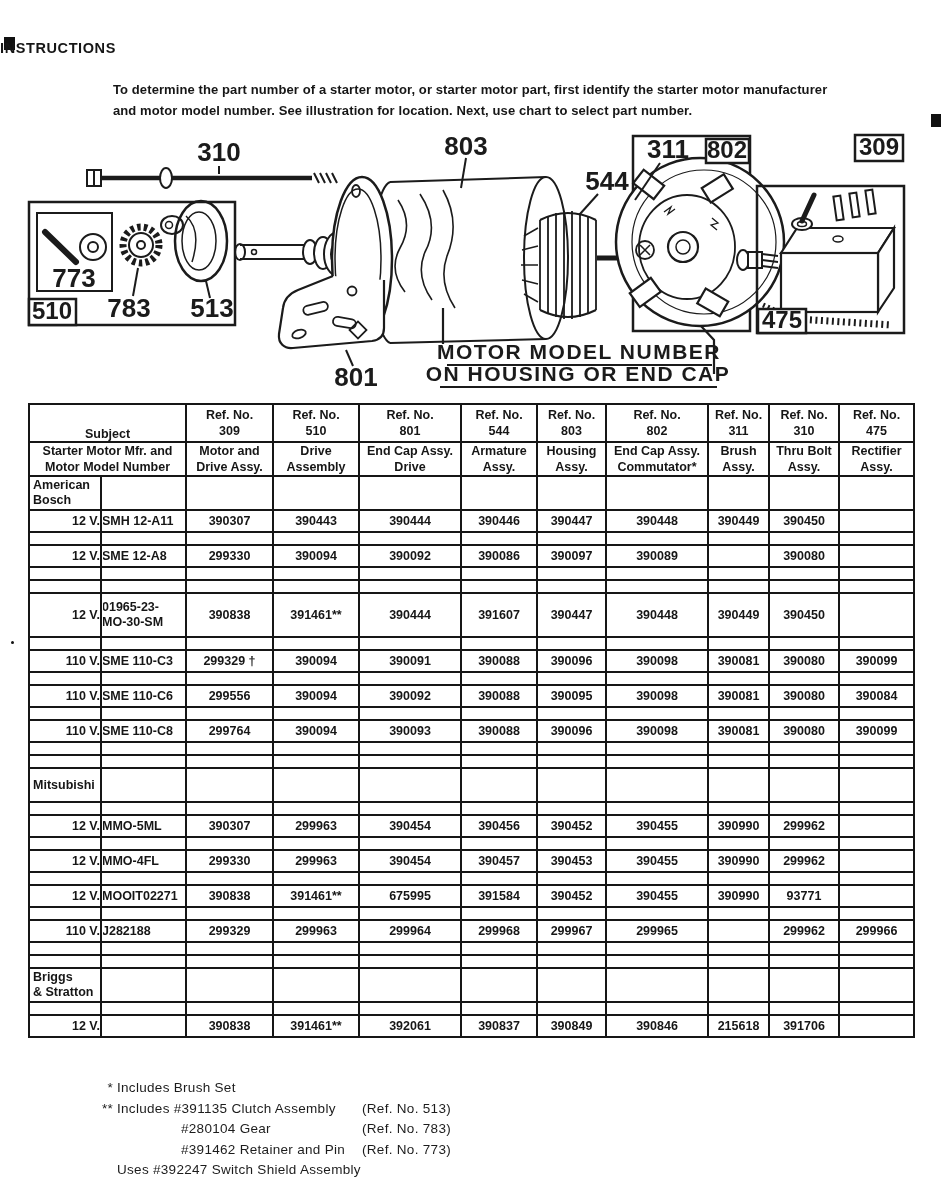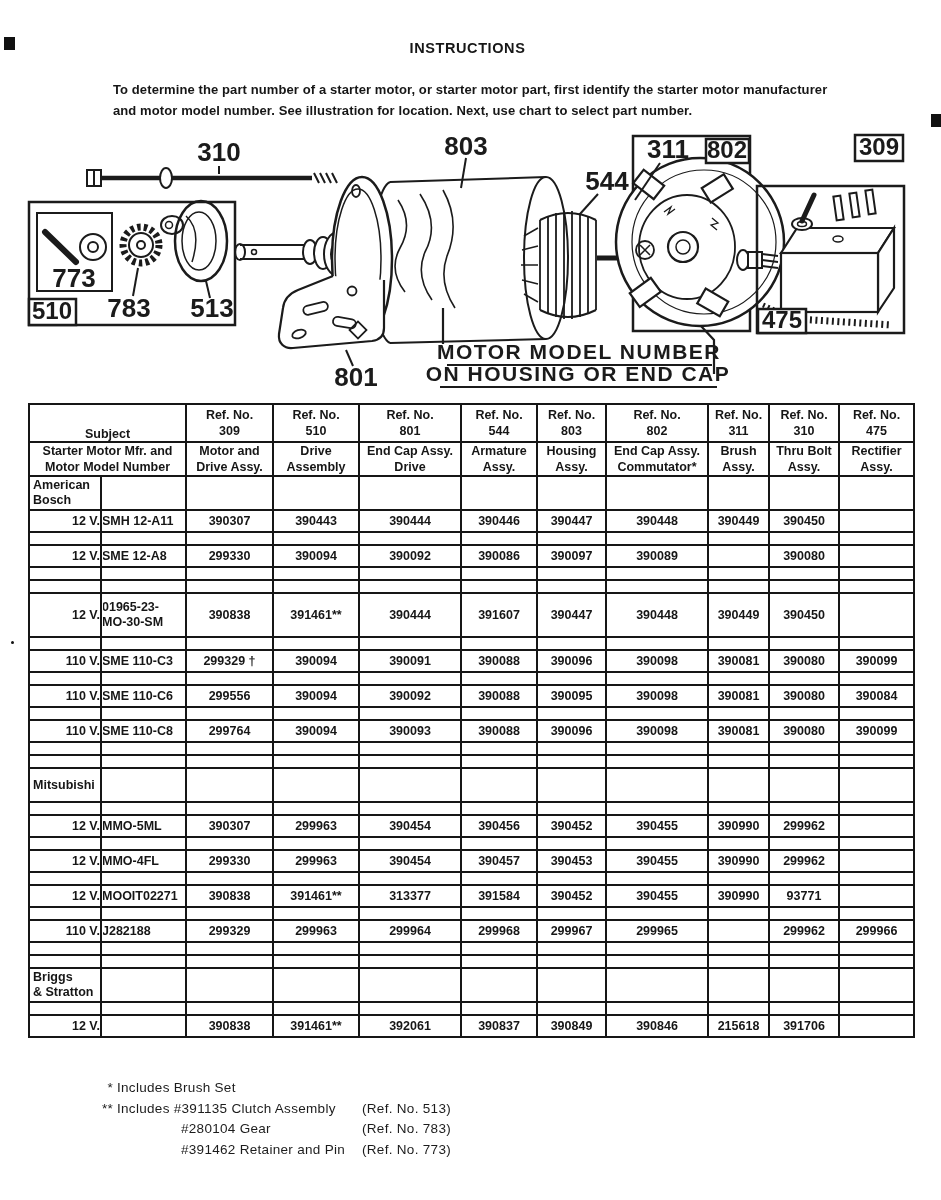--- a/index.html
+++ b/index.html
@@ -1,18 +1,18 @@
 <!DOCTYPE html>
 <html><head>
 <meta charset="utf-8">
 <style>
   html,body{margin:0;padding:0;}
   body{width:941px;height:1200px;background:#ffffff;position:relative;overflow:hidden;
        font-family:"Liberation Sans",sans-serif;color:#161616;}
-  .page-title{position:absolute;top:40px;left:0;width:935px;text-align:center;
+  .page-title{position:absolute;top:40px;left:0;width:935px;
        font-size:14.5px;font-weight:700;letter-spacing:.6px;}
   .intro{position:absolute;left:113px;top:79px;font-size:13px;font-weight:700;
        line-height:21px;letter-spacing:.1px;}
   .artifact{position:absolute;background:#111;}
   #art1{left:4px;top:37px;width:11px;height:13px;}
   #art2{left:931px;top:114px;width:10px;height:13px;}
   #art3{left:11px;top:641px;width:3px;height:3px;border-radius:50%;}
   .diagram{position:absolute;left:0;top:128px;width:941px;height:276px;}
   svg .ln{stroke:#1b1b1b;fill:none;}
   .dl{font:600 26px "Liberation Sans",sans-serif;fill:#1b1b1b;}
@@ -572,21 +572,21 @@
         <td class="val"></td>
         <td class="val"></td>
         <td class="val"></td>
         <td class="val"></td>
       </tr>
       <tr class="row-data">
         <td class="v">12 V.</td>
         <td class="m">MOOIT02271</td>
         <td class="val">390838</td>
         <td class="val">391461**</td>
-        <td class="val">313377</td>
+        <td class="val">675995</td>
         <td class="val">391584</td>
         <td class="val">390452</td>
         <td class="val">390455</td>
         <td class="val">390990</td>
         <td class="val">93771</td>
         <td class="val"></td>
       </tr>
       <tr class="row-empty">
         <td class="v"></td>
         <td class="m"></td>
@@ -698,13 +698,18 @@
     <div class="fn-line">
       <span class="fn-marker"></span>
       <span class="fn-text ind">#280104 Gear</span>
       <span class="fn-ref">(Ref. No. 783)</span>
     </div>
     <div class="fn-line">
       <span class="fn-marker"></span>
       <span class="fn-text ind">#391462 Retainer and Pin</span>
       <span class="fn-ref">(Ref. No. 773)</span>
     </div>
+    <div class="fn-line">
+      <span class="fn-marker"></span>
+      <span class="fn-text">Uses #392247 Switch Shield Assembly</span>
+      <span class="fn-ref"></span>
+    </div>
   </div>
 
 </body></html>

